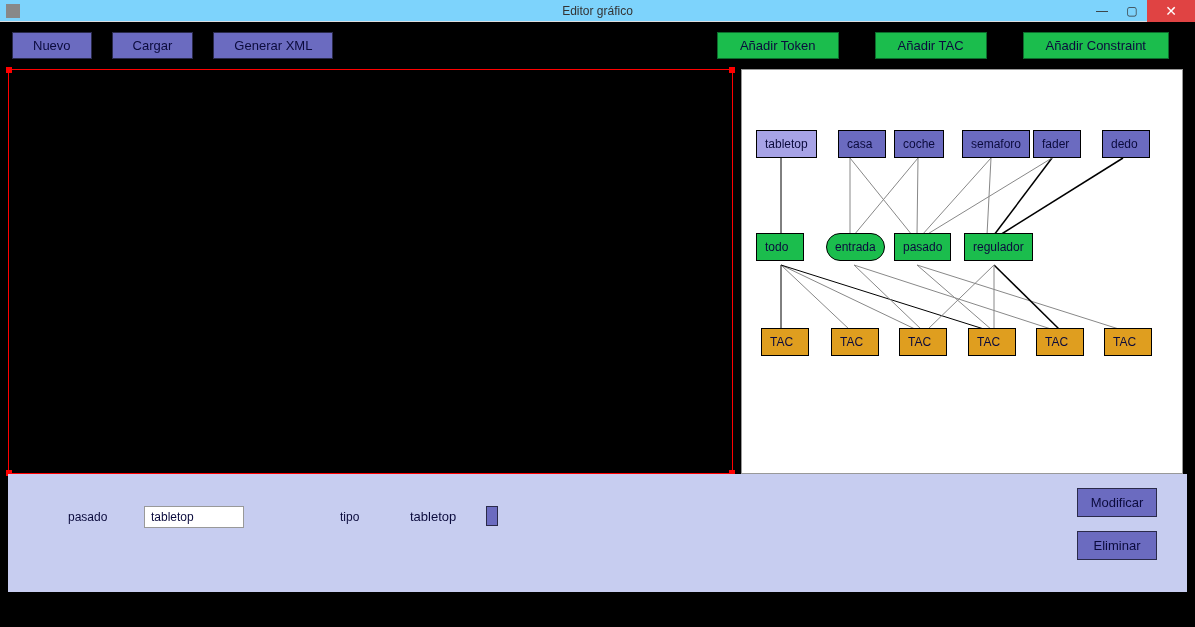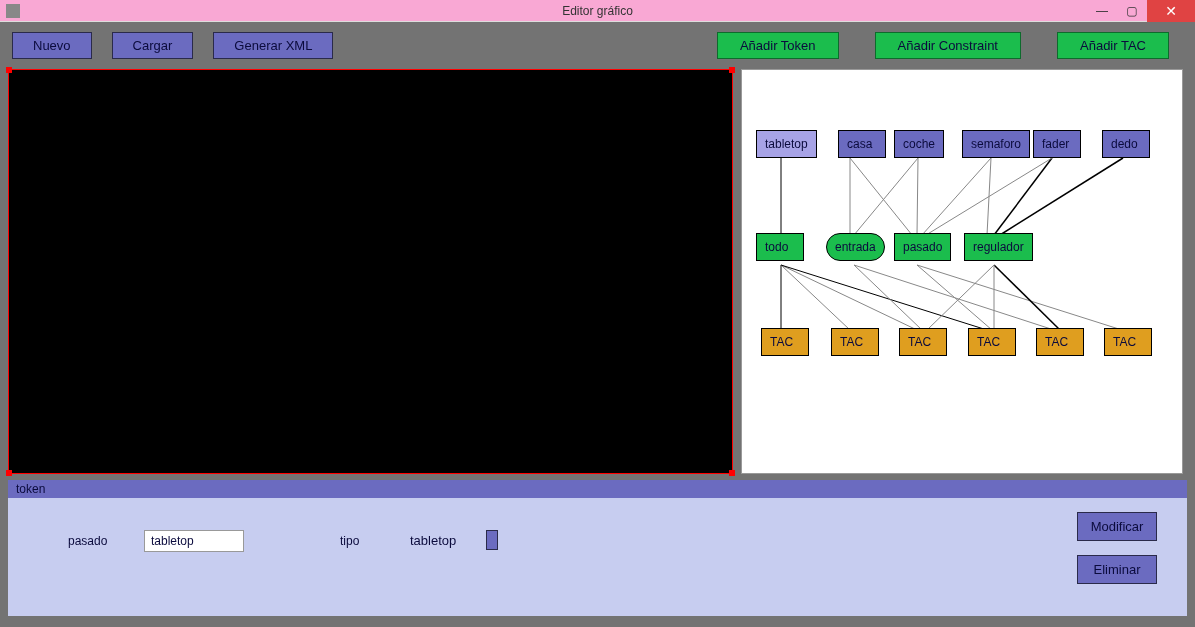--- a/index.html
+++ b/index.html
@@ -6,21 +6,21 @@
   body {
     width: 1195px;
     height: 627px;
     background: #ffffff;
     font-family: Arial, sans-serif;
     font-size: 13px;
     overflow: hidden;
   }
   .titlebar {
     height: 22px;
-    background: #f9a8d4;
+    background: #7dd3fc;
     border-bottom: 1px solid #ddd;
     display: flex;
     align-items: center;
     position: relative;
   }
   .titlebar-icon {
     width: 14px;
     height: 14px;
     background: #888;
     margin-left: 6px;
@@ -48,21 +48,21 @@
     font-size: 12px;
     color: #333;
   }
   .win-close {
     background: #e04343;
     width: 48px;
     color: #fff;
     font-size: 14px;
   }
   .main-area {
-    background: #737373;
+    background: #000000;
     height: 605px;
     padding: 4px;
     position: relative;
   }
   .toolbar {
     display: flex;
     padding: 6px 8px 10px 8px;
     gap: 20px;
   }
   .toolbar-right {
@@ -201,22 +201,22 @@
 </div>
 
 <div class="main-area">
 
   <div class="toolbar">
     <button class="btn-purple">Nuevo</button>
     <button class="btn-purple">Cargar</button>
     <button class="btn-purple">Generar XML</button>
     <div class="toolbar-right">
       <button class="btn-green">Añadir Token</button>
+      <button class="btn-green">Añadir TAC</button>
       <button class="btn-green">Añadir Constraint</button>
-      <button class="btn-green">Añadir TAC</button>
     </div>
   </div>
 
   <div class="workspace">
     <div class="canvas">
       <div class="handle h-tl"></div>
       <div class="handle h-tr"></div>
       <div class="handle h-bl"></div>
       <div class="handle h-br"></div>
     </div>
@@ -261,21 +261,20 @@
 
       <div class="node node-tac" style="left:19px; top:258px;"><span>TAC</span></div>
       <div class="node node-tac" style="left:89px; top:258px;"><span>TAC</span></div>
       <div class="node node-tac" style="left:157px; top:258px;"><span>TAC</span></div>
       <div class="node node-tac" style="left:226px; top:258px;"><span>TAC</span></div>
       <div class="node node-tac" style="left:294px; top:258px;"><span>TAC</span></div>
       <div class="node node-tac" style="left:362px; top:258px;"><span>TAC</span></div>
     </div>
   </div>
 
-  <div class="props-header">token</div>
   <div class="props-body">
     <span class="prop-label" style="left:60px; top:36px;">pasado</span>
     <input class="prop-input" style="left: 136px; top: 32px;" value="tabletop">
     <span class="prop-label" style="left:332px; top:36px;">tipo</span>
     <div class="prop-combo" style="left:402px; top:32px;">
       <span style="color:#0b0b3d;">tabletop</span>
       <div class="combo-btn"></div>
     </div>
     <div class="props-buttons">
       <button class="btn-purple">Modificar</button>

